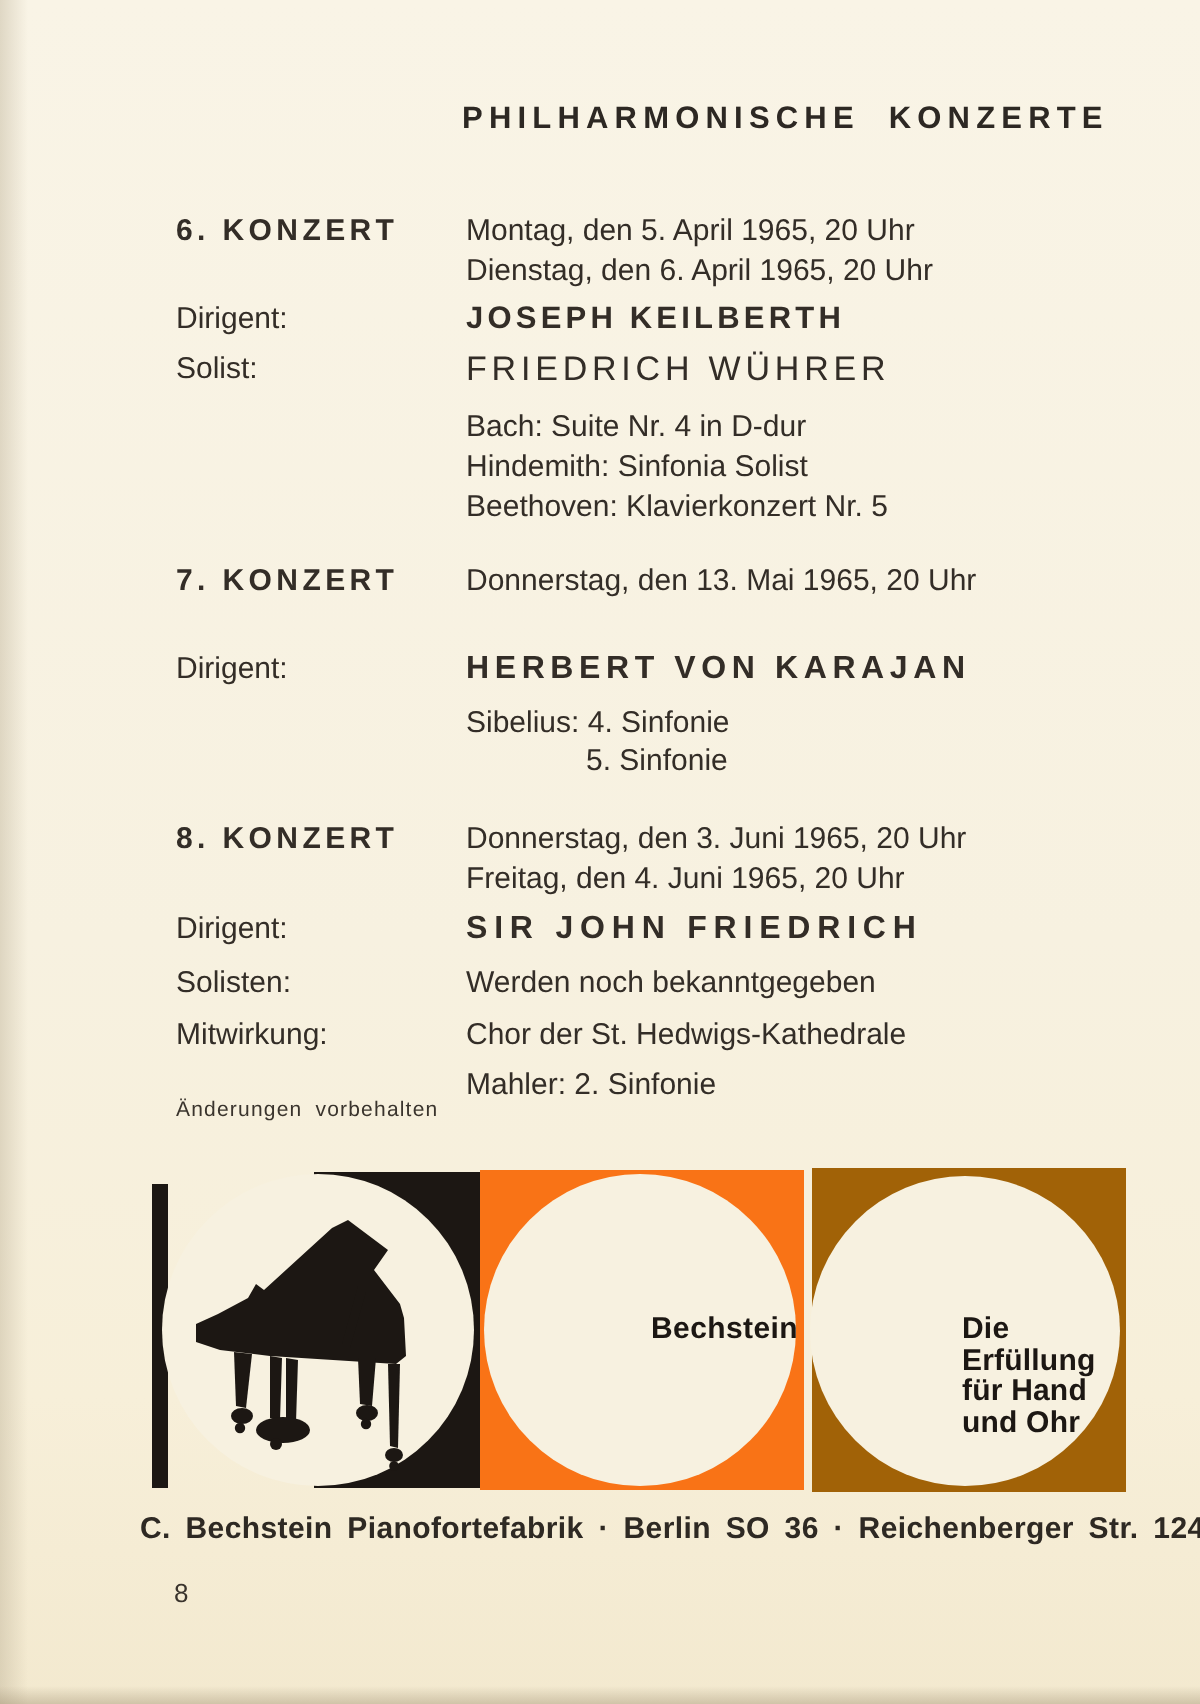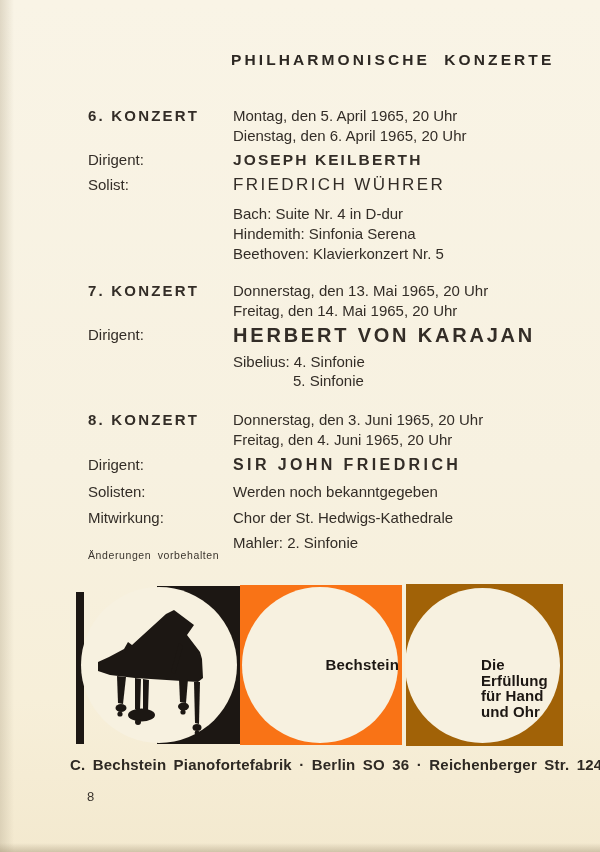--- a/index.html
+++ b/index.html
@@ -18,21 +18,21 @@
     white-space:nowrap;
   }
   .row{position:absolute;left:0;width:600px;font-size:15px;line-height:20px;color:#332d27;}
   .lbl{position:absolute;left:88px;white-space:nowrap;}
   .val{position:absolute;left:233px;white-space:nowrap;}
   .line{line-height:20px;}
   .lh19 .line{line-height:19px;}
   .seclbl{font-weight:bold;letter-spacing:2.2px;font-size:15px;}
   .name-bold{font-weight:bold;letter-spacing:2.1px;font-size:15.5px;}
   .name-reg{font-weight:normal;letter-spacing:2.4px;font-size:17px;}
-  .name-wide{font-weight:bold;letter-spacing:2.8px;font-size:20px;}
+  .name-wide{font-weight:bold;letter-spacing:2.8px;font-size:16px;}
   .name-xwide{font-weight:bold;letter-spacing:3.4px;font-size:16px;}
   .indent60{padding-left:60px;}
   .note{position:absolute;left:88px;top:549px;font-size:10.5px;letter-spacing:.6px;word-spacing:3px;color:#3a342d;}
 
   
   .ad{position:absolute;left:76px;top:584px;width:487px;height:162px;}
   .ad-bar{position:absolute;left:0;top:8px;width:8px;height:152px;background:#1c1713;}
   .sq1black{position:absolute;left:81px;top:2px;width:83px;height:158px;background:#1c1713;}
   .circ{position:absolute;border-radius:50%;background:#f7f1e0;}
   .c1{left:5px;top:3px;width:156px;height:156px;}
@@ -67,32 +67,31 @@
     <span class="lbl">Dirigent:</span>
     <span class="val name-bold">JOSEPH KEILBERTH</span>
   </div>
   <div class="row" style="top:175px">
     <span class="lbl">Solist:</span>
     <span class="val name-reg">FRIEDRICH WÜHRER</span>
   </div>
   <div class="row" style="top:204px">
     <div class="val">
       <div class="line">Bach: Suite Nr. 4 in D-dur</div>
-      <div class="line">Hindemith: Sinfonia Serena</div>
+      <div class="line">Hindemith: Sinfonia Solist</div>
       <div class="line">Beethoven: Klavierkonzert Nr. 5</div>
     </div>
   </div>
 </section>
 
 <section>
   <div class="row" style="top:281px">
     <span class="lbl seclbl">7. KONZERT</span>
     <div class="val">
       <div class="line">Donnerstag, den 13. Mai 1965, 20 Uhr</div>
-      <div class="line">Freitag, den 14. Mai 1965, 20 Uhr</div>
     </div>
   </div>
   <div class="row" style="top:325px">
     <span class="lbl">Dirigent:</span>
     <span class="val name-wide">HERBERT VON KARAJAN</span>
   </div>
   <div class="row lh19" style="top:352px">
     <div class="val">
       <div class="line">Sibelius: 4. Sinfonie</div>
       <div class="line indent60">5. Sinfonie</div>

